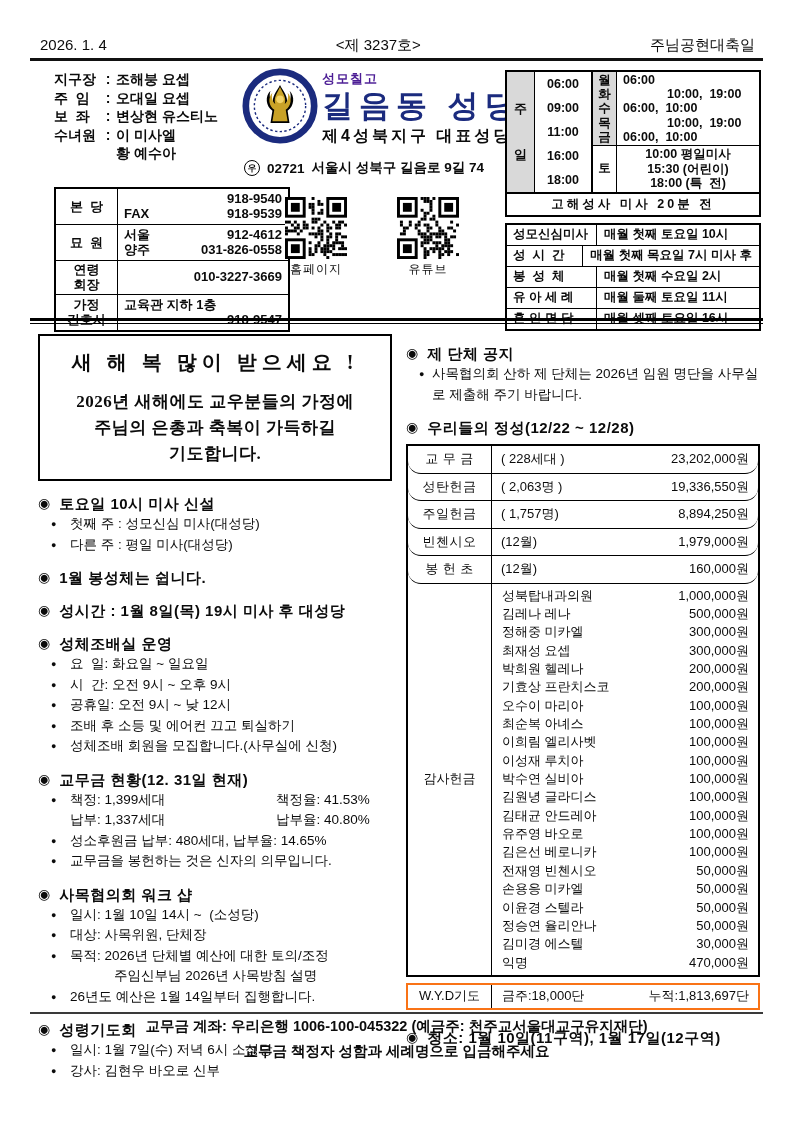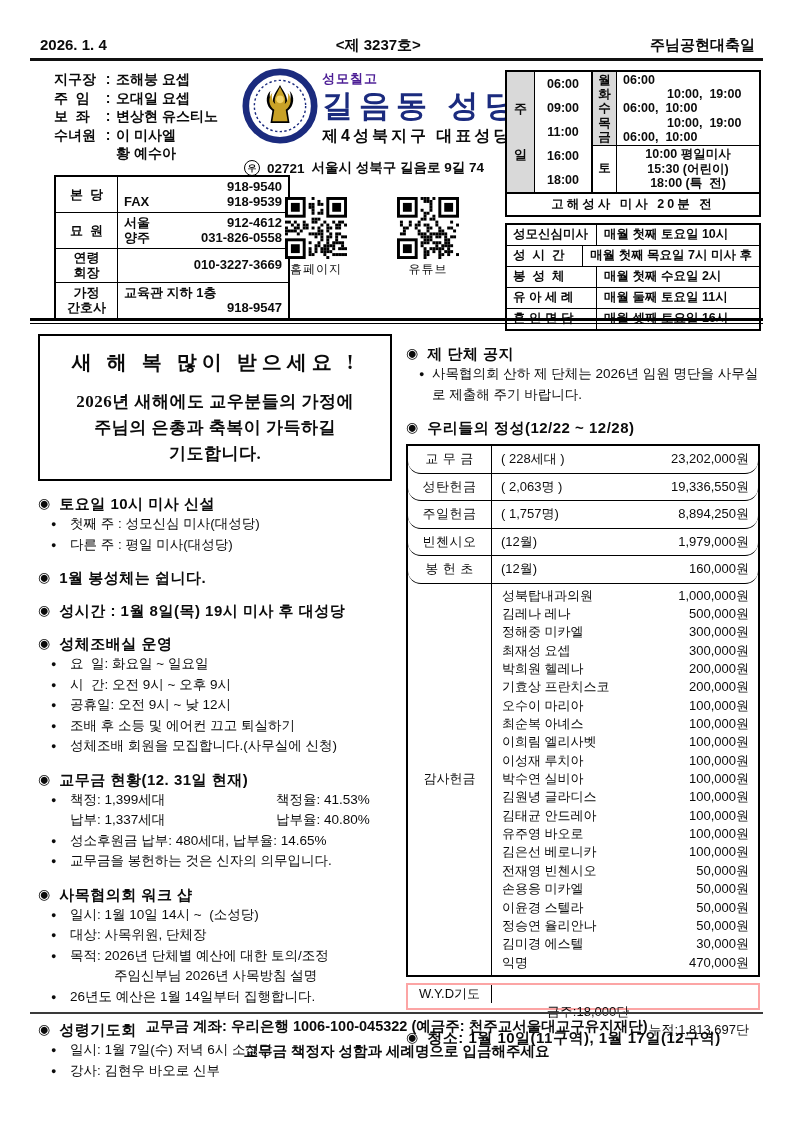--- a/index.html
+++ b/index.html
@@ -4,30 +4,30 @@
 <style>
   * { margin:0; padding:0; box-sizing:border-box; }
   html,body { background:#888; }
   .page {
     position:relative; width:793px; height:1121px; margin:0 auto;
     background:#fff; outline:1px solid #cfcfcf; overflow:hidden;
     font-family:"Liberation Sans","DejaVu Sans",sans-serif; color:#0b0b0b;
   }
   
   .masthead { position:absolute; top:36px; left:40px; right:38px;
-    display:flex; justify-content:space-between; font-size:15px; font-weight:700; }
+    display:flex; justify-content:space-between; font-size:15px; font-weight:400; }
   .rule1 { position:absolute; top:58px; left:30px; right:30px; height:3px; background:#111; }
   
   .hdr { position:absolute; top:66px; left:30px; right:30px; height:250px; }
   .hdr-left { position:absolute; left:24px; top:4px; width:236px; }
   .clergy-row { display:flex; font-size:14px; font-weight:700; line-height:18.5px; white-space:pre; }
   .clergy-row .role { width:48px; }
   .clergy-row .colon { width:12px; text-align:center; }
   .clergy-row .nm { padding-left:2px; }
-  .contact-table { margin-top:12px; border:2px solid #000; font-size:13px; font-weight:700; }
+  .contact-table { margin-top:24px; border:2px solid #000; font-size:13px; font-weight:700; }
   .contact-row { display:flex; border-top:1.5px solid #000; min-height:34px; }
   .contact-row:first-child { border-top:none; }
   .contact-label { width:62px; border-right:1.5px solid #000; display:flex; flex-direction:column;
     justify-content:center; align-items:center; text-align:center; white-space:pre; line-height:15px; }
   .contact-lines { flex:1; padding:2px 6px; display:flex; flex-direction:column; justify-content:center; }
   .contact-line { display:flex; line-height:15.5px; }
   .contact-line .cv { margin-left:auto; }
   .hdr-center { position:absolute; left:212px; top:2px; width:286px; }
   .identity { display:flex; align-items:flex-start; gap:4px; }
   .id-text { padding-top:2px; }
@@ -95,21 +95,21 @@
     display:flex; align-items:center; justify-content:center; white-space:pre; letter-spacing:0.5px; }
   .off-detail { padding-left:9px; white-space:pre; }
   .off-amount { margin-left:auto; padding-right:9px; }
   .thanks-row { display:flex; }
   .thanks-label { width:84px; border-right:1.2px solid #000; display:flex;
     align-items:center; justify-content:center; }
   .donors { flex:1; padding:3px 0; }
   .donor { display:flex; align-items:center; height:18.35px; font-size:13px; }
   .donor .name { padding-left:10px; }
   .donor .amt { margin-left:auto; padding-right:9px; }
-  .wyd { border:2px solid #fca5a5; margin-top:6px; display:flex; align-items:center; height:27px; font-size:13px;flex-direction:column; }
+  .wyd { border:2px solid #f97316; margin-top:6px; display:flex; align-items:center; height:27px; font-size:13px; }
   .wyd-label { width:84px; align-self:stretch; border-right:1.2px solid #000;
     display:flex; align-items:center; justify-content:center; }
   .wyd-week { padding-left:10px; }
   .wyd-total { margin-left:auto; padding-right:9px; }
   .cleaning { margin-top:17px; }
   
   .footer { position:absolute; top:1012px; left:30px; right:30px; }
   .footer-rule { height:2px; background:#3a3a3a; }
   .footer-line { text-align:center; font-size:14.5px; font-weight:700; line-height:25px; }
   .footer-line:first-of-type { margin-top:4px; }

